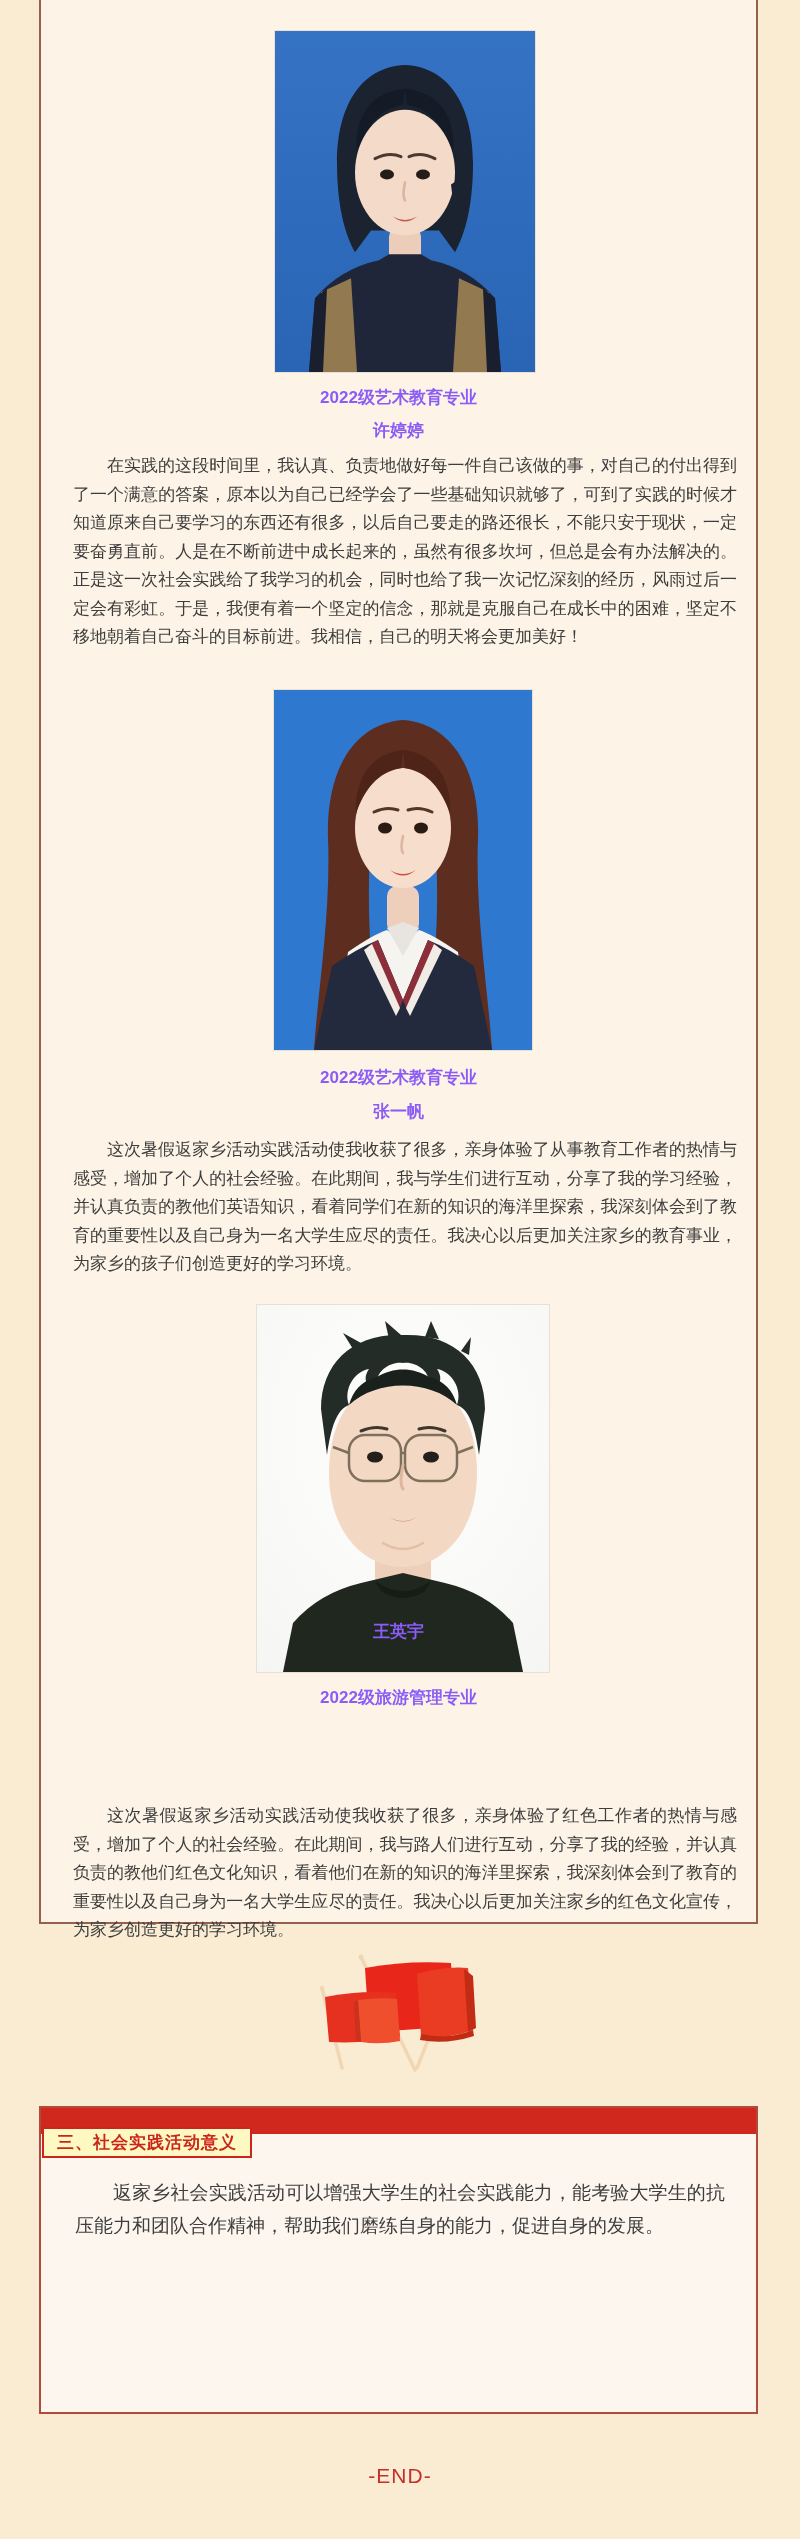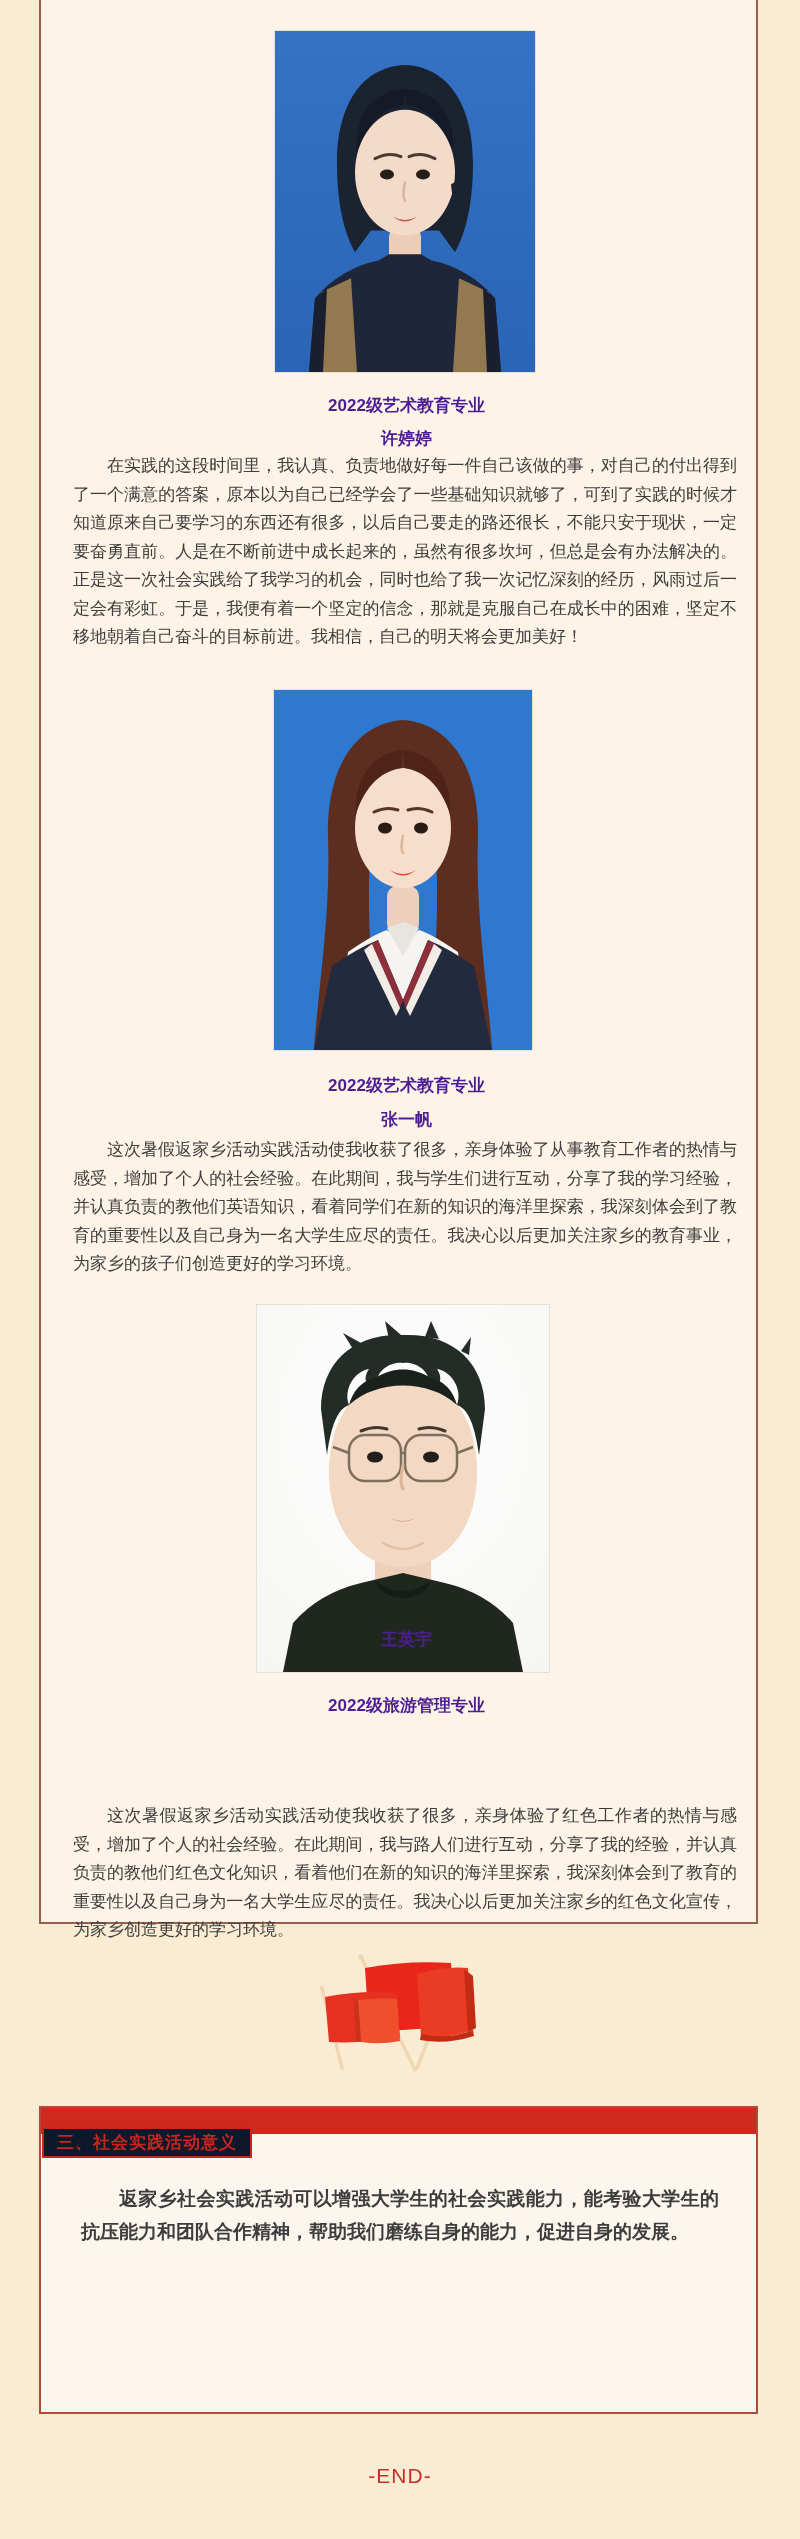--- a/index.html
+++ b/index.html
@@ -26,23 +26,23 @@
   .photo{
     position:absolute;margin:0;padding:0;
     box-shadow:0 0 0 1px rgba(0,0,0,.08);
     overflow:hidden;
   }
   .photo svg{display:block;width:100%;height:100%;}
   .photo1{left:234px;top:31px;width:260px;height:341px;}
   .photo2{left:233px;top:690px;width:258px;height:360px;}
   .photo3{left:216px;top:1305px;width:292px;height:367px;}
   .major,.sname{
-    position:absolute;left:0;width:100%;margin:8px;
+    position:absolute;left:0;width:100%;margin:0;
     text-align:center;
-    font-size:17px;font-weight:700;color:#4c1d95;
+    font-size:17px;font-weight:700;color:#8b5cf6;
     line-height:20px;
   }
   .major1{top:388px;} .sname1{top:421px;}
   .major2{top:1068px;} .sname2{top:1102px;}
   .major3{top:1688px;} .sname3{top:1622px;}
   .para{
     position:absolute;left:32px;width:664px;margin:0;
     font-size:17px;line-height:28.5px;color:#3d3d3d;
     text-align:justify;text-indent:2em;
     word-break:break-all;line-break:strict;
@@ -59,35 +59,35 @@
     background:#fdf6ee;
     border:2px solid #b04a3c;
   }
   .red-bar{
     position:absolute;left:0;top:0;right:0;height:26px;
     background:#d0281c;
   }
   .label-box{
     position:absolute;left:1px;top:19px;
     width:210px;height:31px;
-    background:#0f172a;
+    background:#fef9c3;
     border:2px solid #cc261c;
     box-sizing:border-box;
     display:flex;align-items:center;justify-content:center;
     font-size:17px;font-weight:700;color:#cc261c;
     letter-spacing:1px;
   }
   .section-paras{
     position:absolute;left:30px;top:64px;width:658px;
   }
   .section-paras p{
-    margin:10px;
+    margin:4px;
     font-size:19px;line-height:33px;color:#3d3d3d;
     text-align:justify;text-indent:2em;
-    word-break:break-all;line-break:strict;font-weight:bold;
+    word-break:break-all;line-break:strict;
   }
   
   .end-marker{
     position:absolute;left:0;top:2464px;width:100%;
     text-align:center;
     font-size:21px;font-weight:400;color:#c5302a;
     letter-spacing:1px;
   }
 </style>
 </head>

